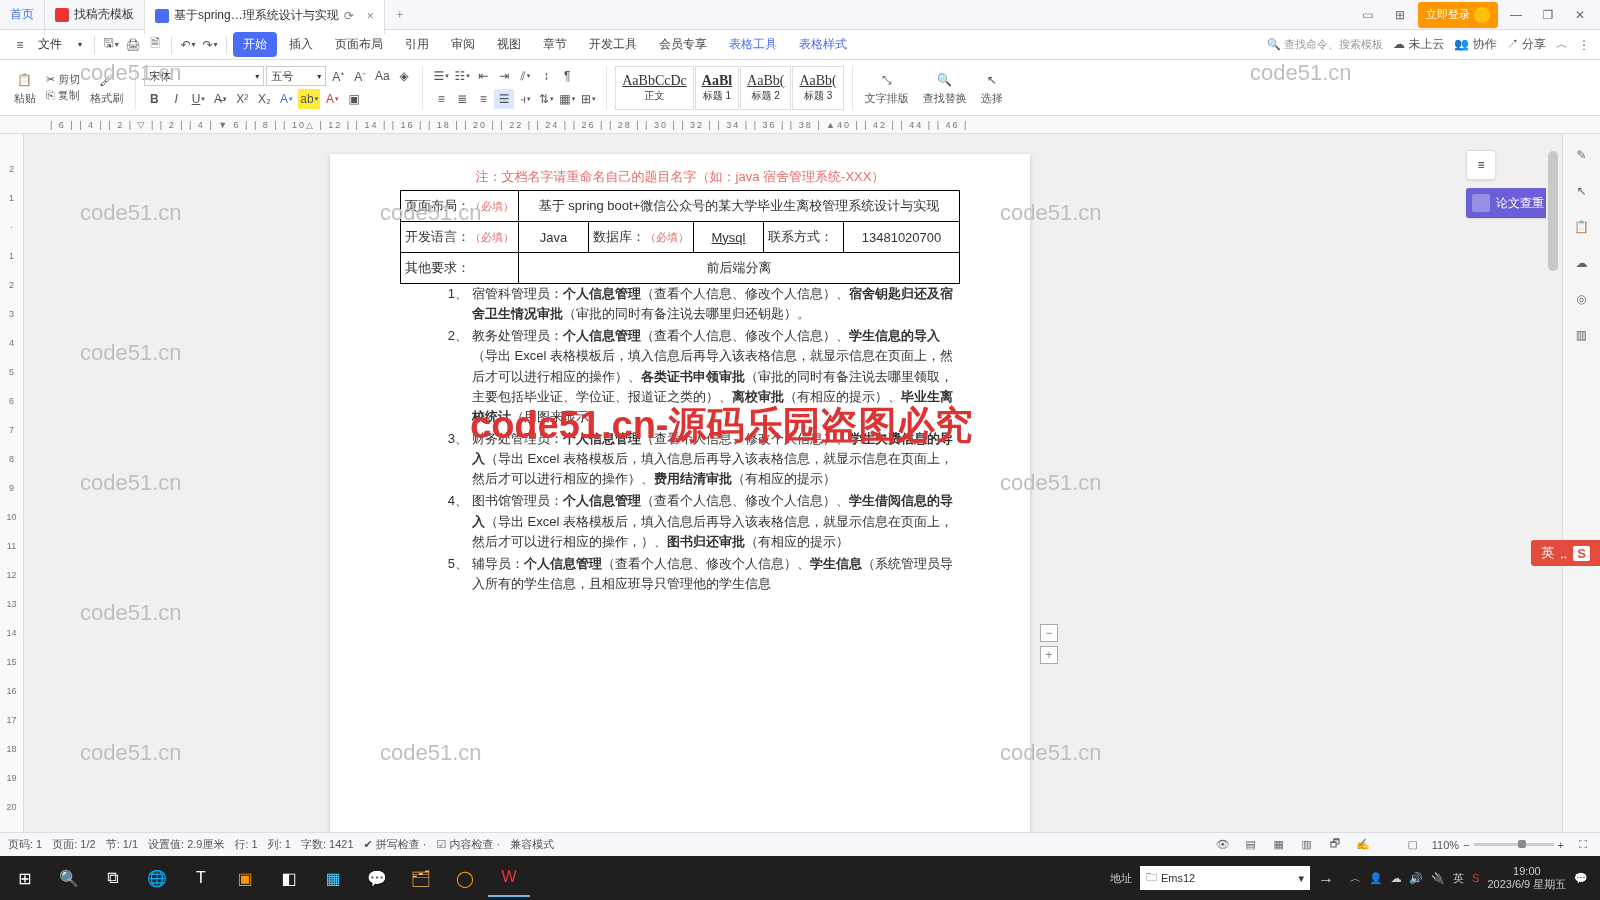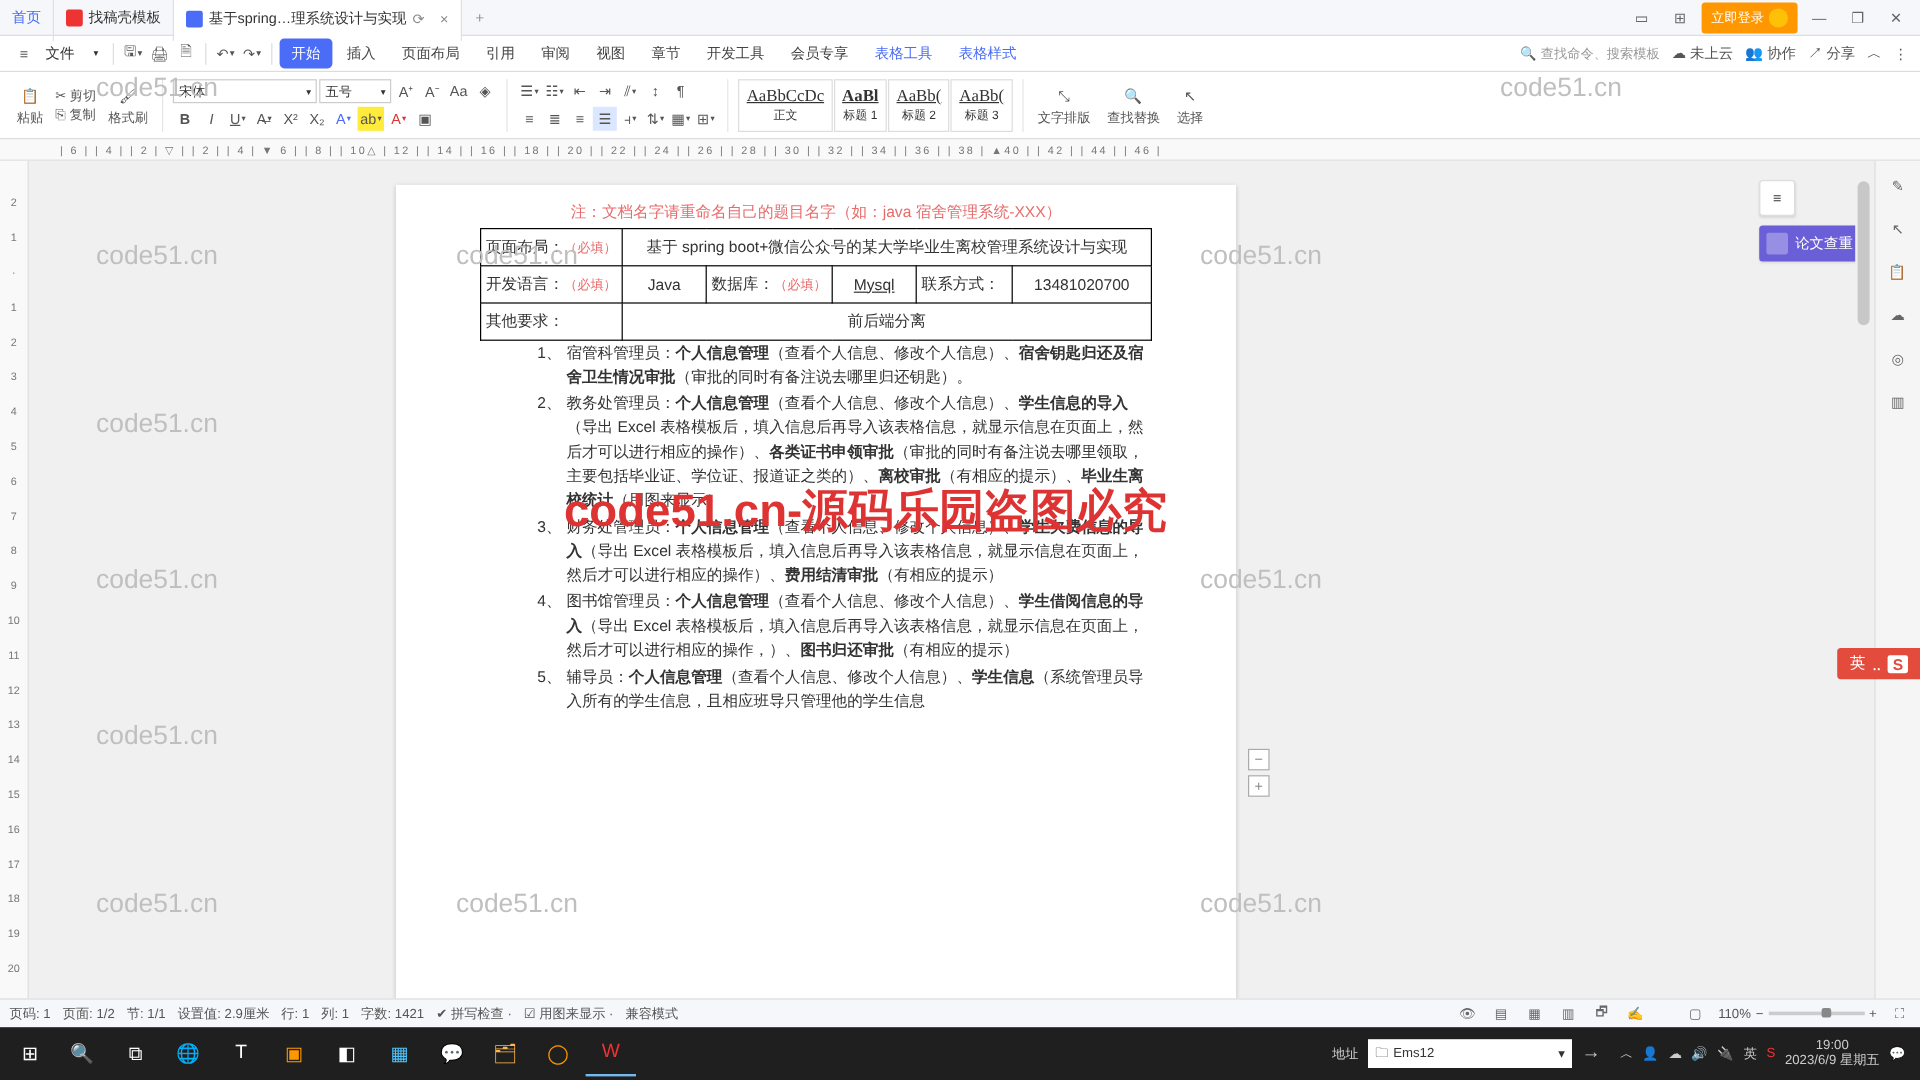--- a/index.html
+++ b/index.html
@@ -382,21 +382,21 @@
 
 <div class="status">
   <span>页码: 1</span>
   <span>页面: 1/2</span>
   <span>节: 1/1</span>
   <span>设置值: 2.9厘米</span>
   <span>行: 1</span>
   <span>列: 1</span>
   <span>字数: 1421</span>
   <span>✔ <span>拼写检查 ·</span></span>
-  <span>☑ <span>用图来显示 ·</span></span>
+  <span>☑ <span>内容检查 ·</span></span>
   <span>兼容模式</span>
   <div class="sp"></div>
   <div class="sico">👁</div>
   <div class="sico">▤</div>
   <div class="sico">▦</div>
   <div class="sico">▥</div>
   <div class="sico">🗗</div>
   <div class="sico">✍</div>
   <div style="width:12px;"></div>
   <div class="sico">▢</div>

